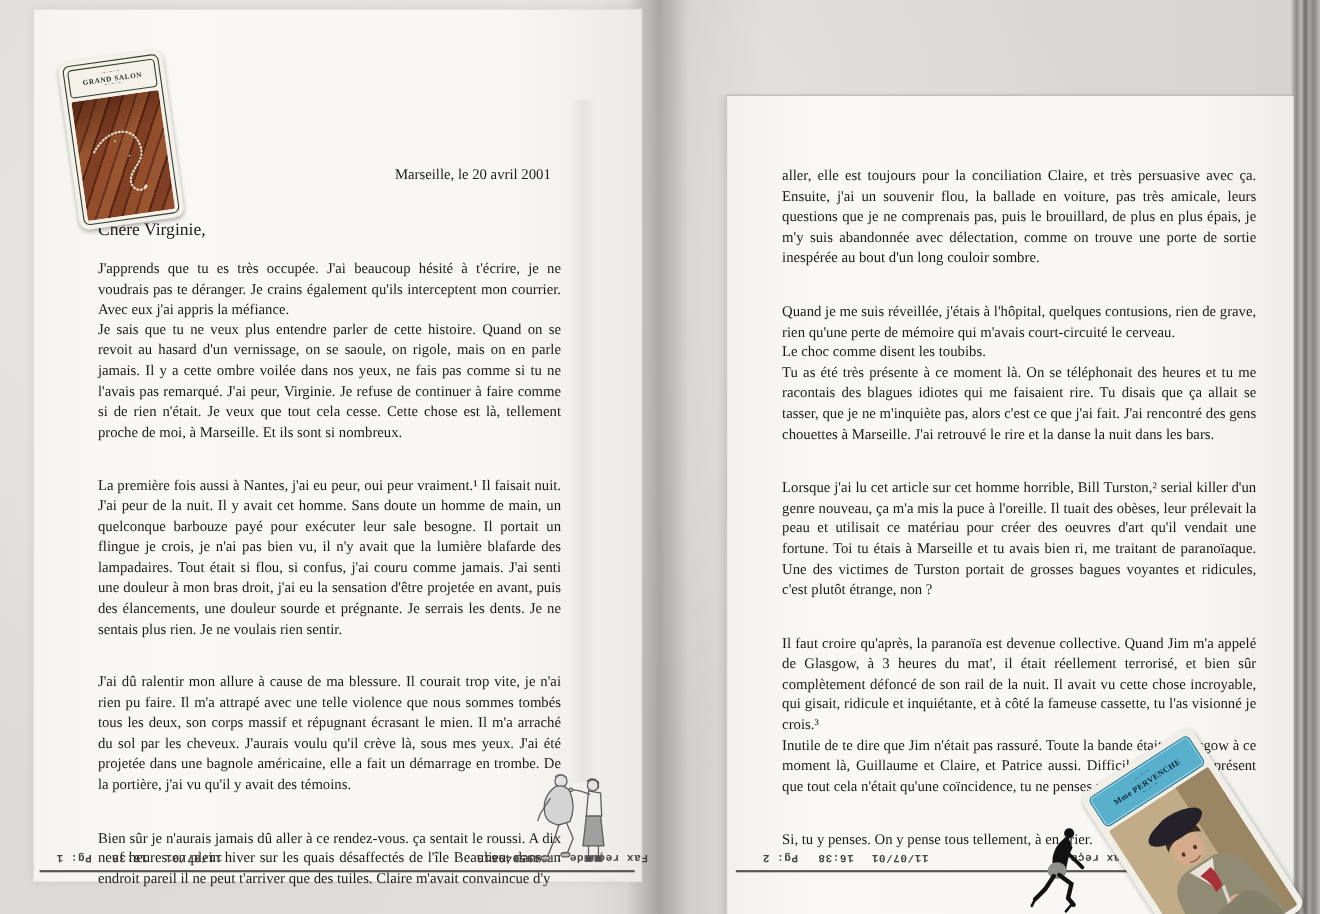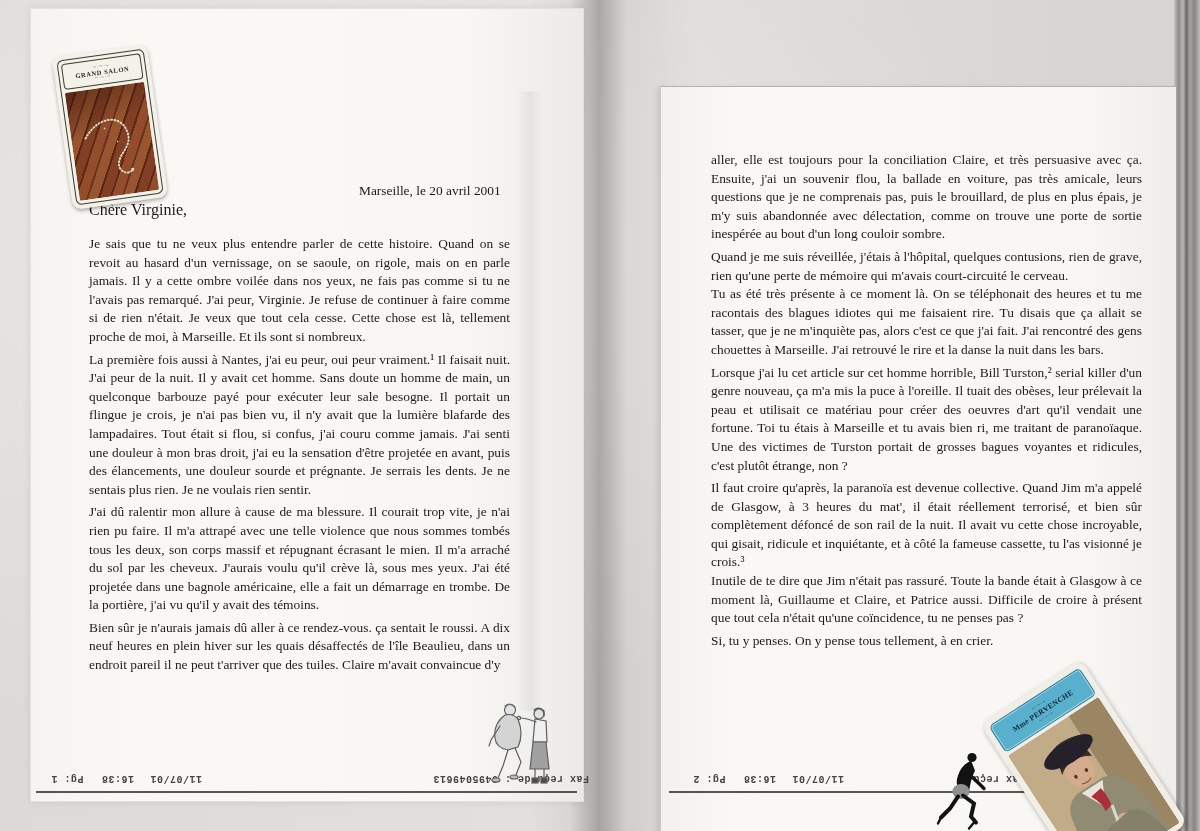--- a/index.html
+++ b/index.html
@@ -33,21 +33,21 @@
     left:660px;top:86px;width:515px;height:745px;
     border-top:1px solid #b5b3af;border-left:1px solid #cbc9c5;
     box-shadow:-3px 2px 6px rgba(0,0,0,.10);
     background:linear-gradient(90deg,#f2f1ee 0%,#f9f8f5 15%,#f8f7f4 82%,#efede9 100%);
   }
   .letter-text{position:absolute;}
   .letter-text p{
     margin:0;text-align:justify;
     font-size:13.4px;line-height:18.6px;color:#1c1b1a;
   }
-  .letter-text p.gap{margin-top:4px;}
+  .letter-text p.gap{margin-top:30px;}
   .date-line{position:absolute;font-size:13.4px;color:#1c1b1a;white-space:nowrap;}
   .salutation{position:absolute;font-size:16px;color:#1c1b1a;white-space:nowrap;}
   
   .fax-strip{
     position:absolute;display:flex;align-items:center;
     transform:rotate(180deg);
     font-family:"Liberation Mono", monospace;
     font-size:10px;font-weight:bold;color:#46443f;letter-spacing:.5px;
     white-space:nowrap;
   }
@@ -119,44 +119,46 @@
 </head>
 <body>
 
 <div class="scan-bg"></div>
 <div class="spine-shadow"></div>
 <div class="book-edge"></div>
 
 <div class="page page-left">
   <div class="scan-streak" style="left:486px;top:82px;"></div>
 
-  <div class="date-line" style="left:328px;top:142px;margin-top:32px;">Marseille, le 20 avril 2001</div>
+  <div class="date-line" style="left:328px;top:142px;">Marseille, le 20 avril 2001</div>
 
   <div class="salutation" style="left:58px;top:192px;">Chère Virginie,</div>
 
   <div class="letter-text" style="left:58px;top:226px;width:421px;">
+    <p>J'apprends que tu es très occupée. J'ai beaucoup hésité à t'écrire, je ne voudrais pas te déranger. Je crains également qu'ils interceptent mon courrier. Avec eux j'ai appris la méfiance.</p>
     <p>Je sais que tu ne veux plus entendre parler de cette histoire. Quand on se revoit au hasard d'un vernissage, on se saoule, on rigole, mais on en parle jamais. Il y a cette ombre voilée dans nos yeux, ne fais pas comme si tu ne l'avais pas remarqué. J'ai peur, Virginie. Je refuse de continuer à faire comme si de rien n'était. Je veux que tout cela cesse. Cette chose est là, tellement proche de moi, à Marseille. Et ils sont si nombreux.</p>
     <p class="gap">La première fois aussi à Nantes, j'ai eu peur, oui peur vraiment.¹ Il faisait nuit. J'ai peur de la nuit. Il y avait cet homme. Sans doute un homme de main, un quelconque barbouze payé pour exécuter leur sale besogne. Il portait un flingue je crois, je n'ai pas bien vu, il n'y avait que la lumière blafarde des lampadaires. Tout était si flou, si confus, j'ai couru comme jamais. J'ai senti une douleur à mon bras droit, j'ai eu la sensation d'être projetée en avant, puis des élancements, une douleur sourde et prégnante. Je serrais les dents. Je ne sentais plus rien. Je ne voulais rien sentir.</p>
     <p class="gap">J'ai dû ralentir mon allure à cause de ma blessure. Il courait trop vite, je n'ai rien pu faire. Il m'a attrapé avec une telle violence que nous sommes tombés tous les deux, son corps massif et répugnant écrasant le mien. Il m'a arraché du sol par les cheveux. J'aurais voulu qu'il crève là, sous mes yeux. J'ai été projetée dans une bagnole américaine, elle a fait un démarrage en trombe. De la portière, j'ai vu qu'il y avait des témoins.</p>
     <p class="gap">Bien sûr je n'aurais jamais dû aller à ce rendez-vous. ça sentait le roussi. A dix neuf heures en plein hiver sur les quais désaffectés de l'île Beaulieu, dans un endroit pareil il ne peut t'arriver que des tuiles. Claire m'avait convaincue d'y</p>
   </div>
 
   <div class="fax-strip" style="left:8px;top:764px;width:538px;padding:0 12px 0 2px;">
     <span class="fax-from">Fax reçu de : 0495049613</span>
     <span class="fax-date">11/07/01</span>
     <span class="fax-time">16:38</span>
     <span class="fax-page">Pg: 1</span>
   </div>
   <div class="fax-line" style="left:5px;top:782px;width:541px;"></div>
 </div>
 
 <div class="page page-right">
   <div class="letter-text" style="left:50px;top:64px;width:431px;">
     <p>aller, elle est toujours pour la conciliation Claire, et très persuasive avec ça. Ensuite, j'ai un souvenir flou, la ballade en voiture, pas très amicale, leurs questions que je ne comprenais pas, puis le brouillard, de plus en plus épais, je m'y suis abandonnée avec délectation, comme on trouve une porte de sortie inespérée au bout d'un long couloir sombre.</p>
     <p class="gap">Quand je me suis réveillée, j'étais à l'hôpital, quelques contusions, rien de grave, rien qu'une perte de mémoire qui m'avais court-circuité le cerveau.</p>
+    <p>Le choc comme disent les toubibs.</p>
     <p>Tu as été très présente à ce moment là. On se téléphonait des heures et tu me racontais des blagues idiotes qui me faisaient rire. Tu disais que ça allait se tasser, que je ne m'inquiète pas, alors c'est ce que j'ai fait. J'ai rencontré des gens chouettes à Marseille. J'ai retrouvé le rire et la danse la nuit dans les bars.</p>
     <p class="gap">Lorsque j'ai lu cet article sur cet homme horrible, Bill Turston,² serial killer d'un genre nouveau, ça m'a mis la puce à l'oreille. Il tuait des obèses, leur prélevait la peau et utilisait ce matériau pour créer des oeuvres d'art qu'il vendait une fortune. Toi tu étais à Marseille et tu avais bien ri, me traitant de paranoïaque. Une des victimes de Turston portait de grosses bagues voyantes et ridicules, c'est plutôt étrange, non ?</p>
     <p class="gap">Il faut croire qu'après, la paranoïa est devenue collective. Quand Jim m'a appelé de Glasgow, à 3 heures du mat', il était réellement terrorisé, et bien sûr complètement défoncé de son rail de la nuit. Il avait vu cette chose incroyable, qui gisait, ridicule et inquiétante, et à côté la fameuse cassette, tu l'as visionné je crois.³</p>
     <p>Inutile de te dire que Jim n'était pas rassuré. Toute la bande était à Glasgow à ce moment là, Guillaume et Claire, et Patrice aussi. Difficile de croire à présent que tout cela n'était qu'une coïncidence, tu ne penses pas ?</p>
     <p class="gap">Si, tu y penses. On y pense tous tellement, à en crier.</p>
   </div>
 
   <div class="fax-strip" style="left:18px;top:686px;width:332px;padding:0 14px 0 2px;">
     <span class="fax-from">Fax reçu d</span>
     <span class="fax-date">11/07/01</span>

